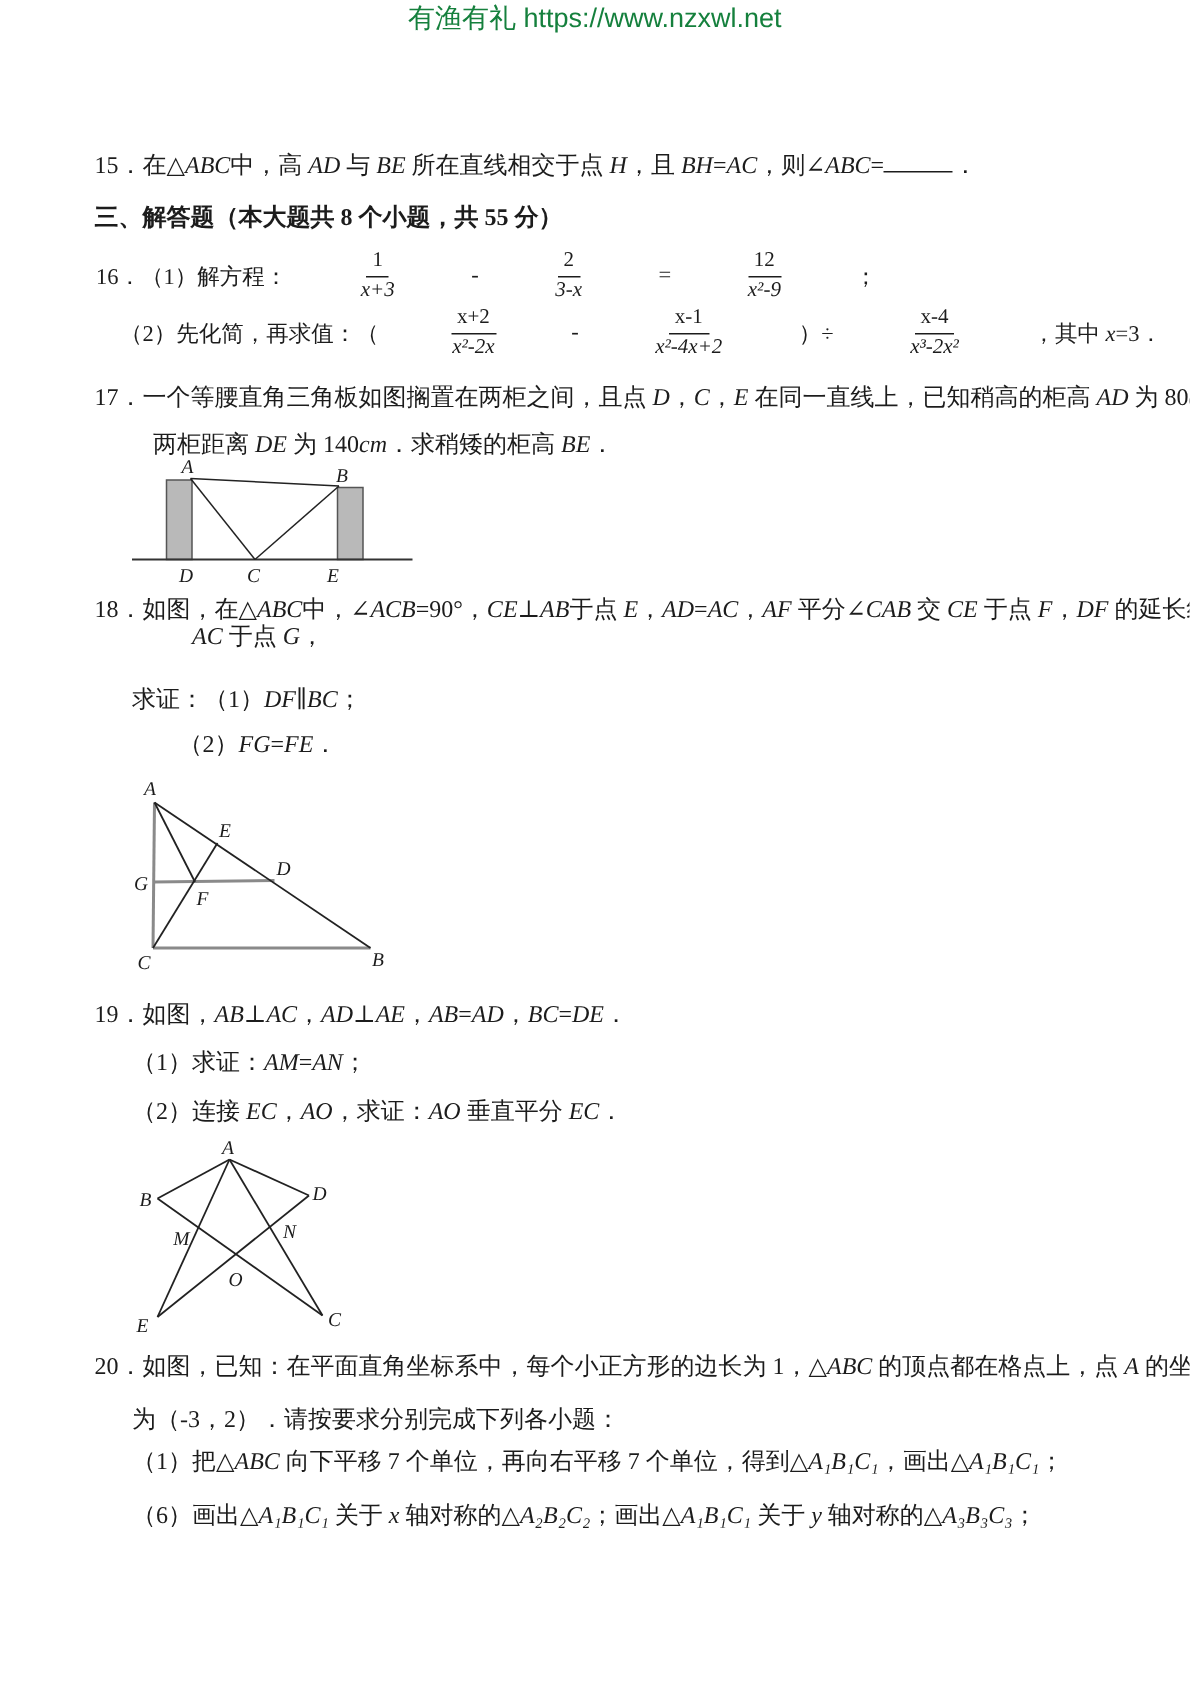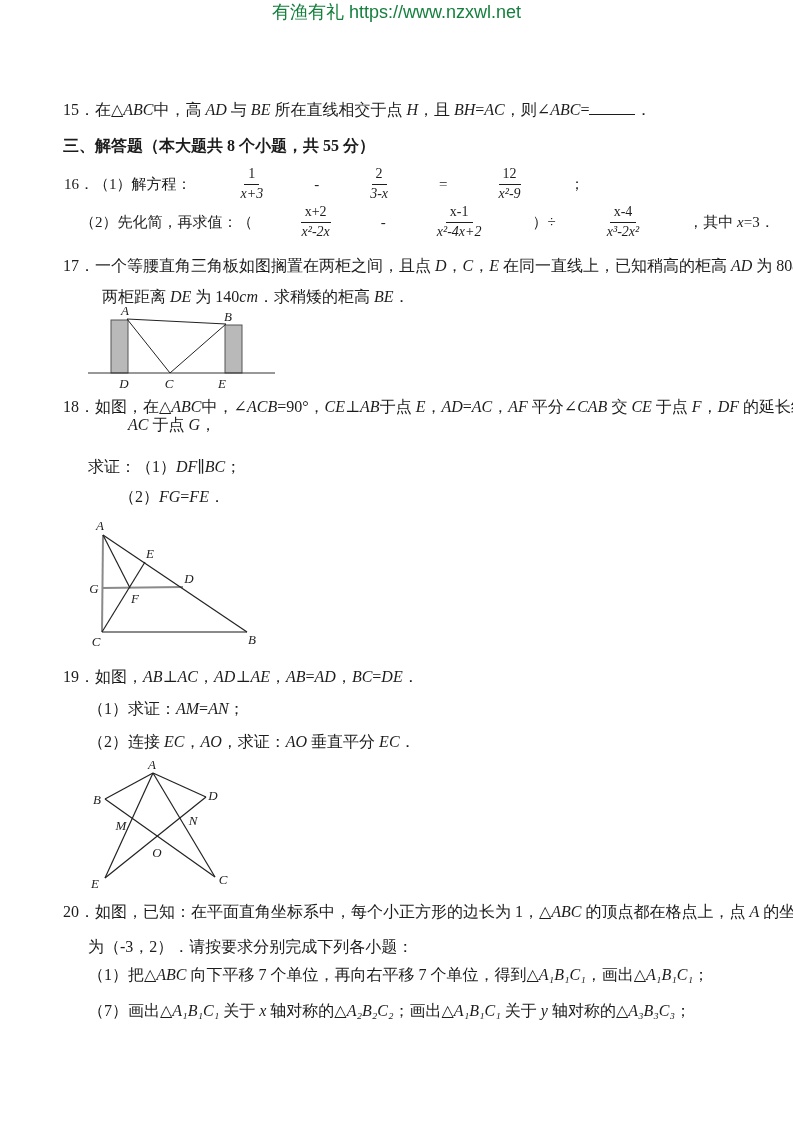--- a/index.html
+++ b/index.html
@@ -143,17 +143,17 @@
     <text x="36" y="72" text-anchor="middle">M</text>
     <text x="108" y="67" text-anchor="middle">N</text>
     <text x="72" y="99" text-anchor="middle">O</text>
     <text x="10" y="130" text-anchor="middle">E</text>
     <text x="138" y="126" text-anchor="middle">C</text>
   </svg>
 
   <div class="line" style="left:63px; top:902px;"><span>20．如图，已知：在平面直角坐标系中，每个小正方形的边长为 1，△</span><span class="var">ABC</span><span> 的顶点都在格点上，点 </span><span class="var">A</span><span> 的坐标</span></div>
   <div class="line" style="left:88px; top:937px;"><span>为（-3，2）．请按要求分别完成下列各小题：</span></div>
   <div class="line" style="left:88px; top:965px;"><span>（1）把△</span><span class="var">ABC</span><span> 向下平移 7 个单位，再向右平移 7 个单位，得到△</span><span class="var">A₁B₁C₁</span><span>，画出△</span><span class="var">A₁B₁C₁</span><span>；</span></div>
-  <div class="line" style="left:88px; top:1001px;"><span>（7）画出△</span><span class="var">A₁B₁C₁</span><span> 关于 </span><span class="var">x</span><span> 轴对称的△</span><span class="var">A₂B₂C₂</span><span>；画出△</span><span class="var">A₁B₁C₁</span><span> 关于 </span><span class="var">y</span><span> 轴对称的△</span><span class="var">A₃B₃C₃</span><span>；</span></div>
+  <div class="line" style="left:88px; top:1001px;"><span>（6）画出△</span><span class="var">A₁B₁C₁</span><span> 关于 </span><span class="var">x</span><span> 轴对称的△</span><span class="var">A₂B₂C₂</span><span>；画出△</span><span class="var">A₁B₁C₁</span><span> 关于 </span><span class="var">y</span><span> 轴对称的△</span><span class="var">A₃B₃C₃</span><span>；</span></div>
 
   <div class="footer">有渔有礼 https://www.nzxwl.net</div>
 
 </div>
 
 </body></html>

